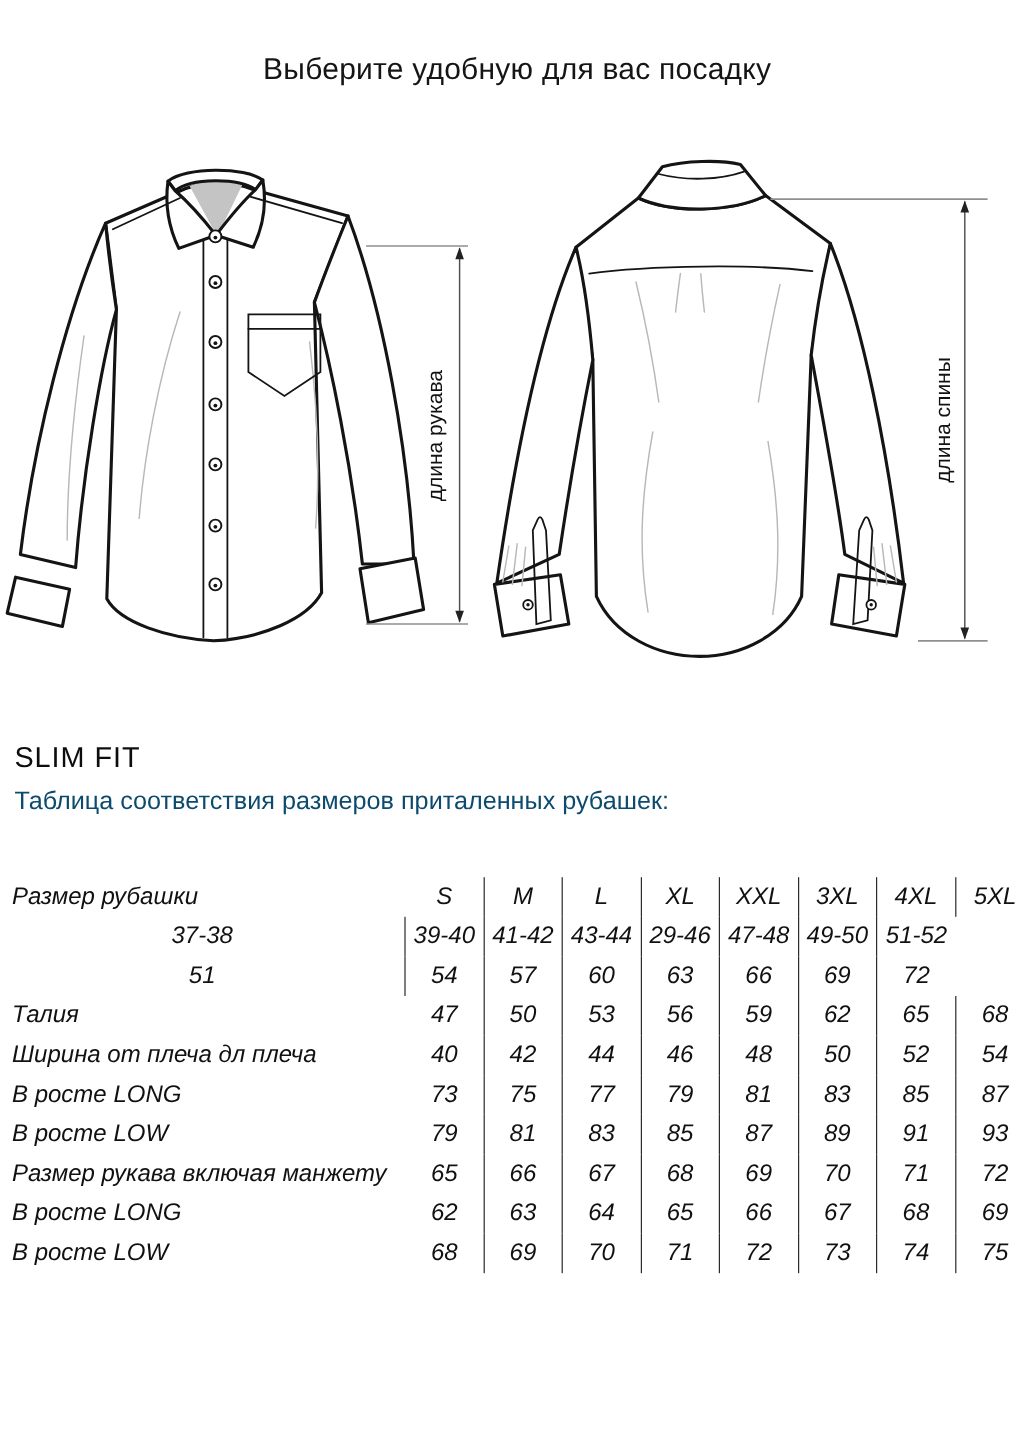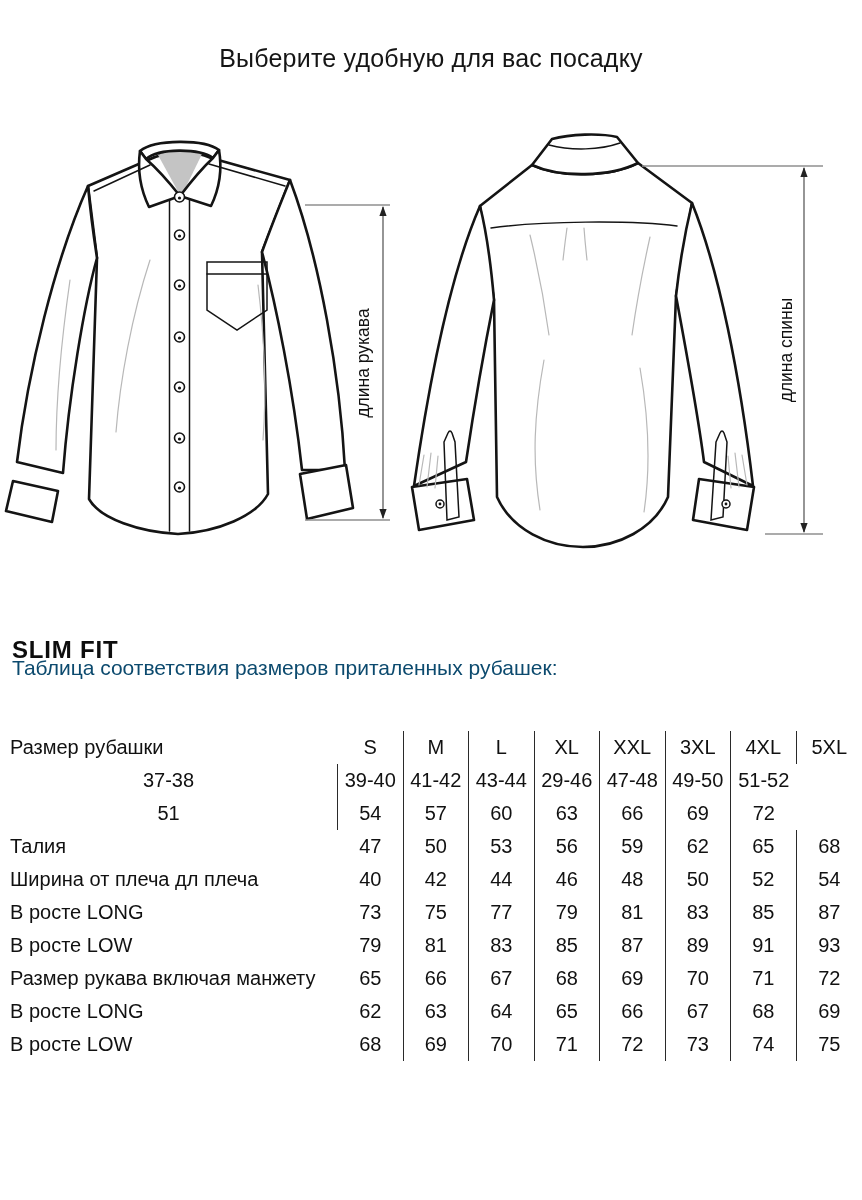--- a/index.html
+++ b/index.html
@@ -22,33 +22,34 @@
   }
   .shirt-line{fill:#ffffff;stroke:#141414;stroke-width:2.6;stroke-linejoin:round;stroke-linecap:round;}
   .inner-line{fill:none;stroke:#141414;stroke-width:1.5;stroke-linecap:round;}
   .thin-line{fill:none;stroke:#b8b8b8;stroke-width:1.2;stroke-linecap:round;}
   .dim-cap{stroke:#8f8f8f;stroke-width:1.4;}
   .dim-line{stroke:#4f4f4f;stroke-width:1.2;}
   .dim-arrow{fill:#222222;}
   .dim-text{font-family:"Liberation Sans",sans-serif;font-size:17.5px;fill:#111111;}
   .slim-heading{
     position:absolute;top:618px;left:12px;
-    font-size:24px;font-weight:700;color:#0d0d0d;letter-spacing:0.8px;margin-top:18px;
+    font-size:24px;font-weight:400;color:#0d0d0d;letter-spacing:0.8px;
   }
   .subtitle{
     position:absolute;top:656px;left:12px;
     font-size:21px;font-weight:400;color:#0c4a6e;
   }
   .size-table{
     position:absolute;top:731px;left:0;width:862px;
   }
   .t-row{
     display:grid;
     grid-template-columns:338px repeat(8,1fr);
     height:33px;
+    font-style:italic;
   }
   .cell{
     display:flex;align-items:center;
     font-size:20px;color:#111111;
   }
   .cell.label{padding-left:10px;justify-content:flex-start;}
   .cell.val{justify-content:center;text-align:center;border-right:1px solid #2a2a2a;}
   .cell.val:last-child{border-right:none;}
 </style>
 </head>

